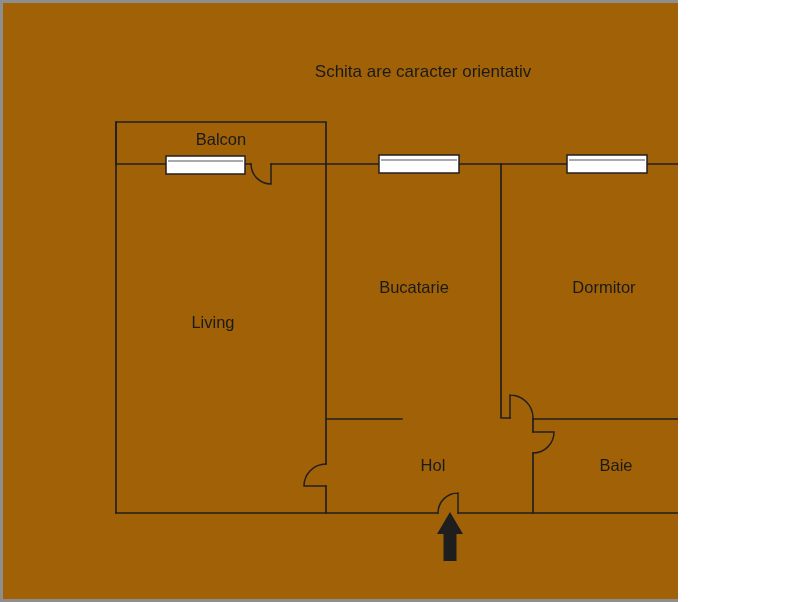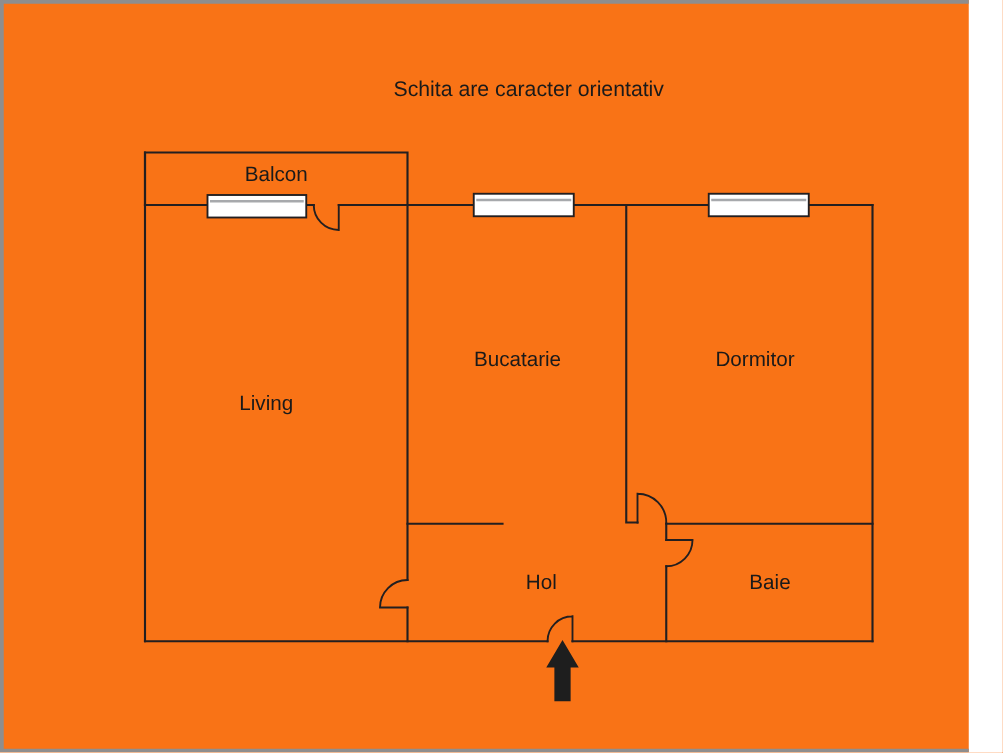--- a/index.html
+++ b/index.html
@@ -1,20 +1,20 @@
 <!DOCTYPE html>
 <html><head>
 <meta charset="utf-8">
 <style>
   html, body { margin: 0; padding: 0; background: #ffffff; }
   .frame {
     position: relative;
-    width: 775px;
+    width: 678px;
     height: 602px;
-    background: #f97316;
+    background: #a16207;
     overflow: hidden;
   }
   svg { display: block; }
   .room-label {
     font-family: "Liberation Sans", "DejaVu Sans", sans-serif;
     font-size: 16.5px;
     fill: #1a1a1a;
     text-anchor: middle;
   }
   .plan-title {

